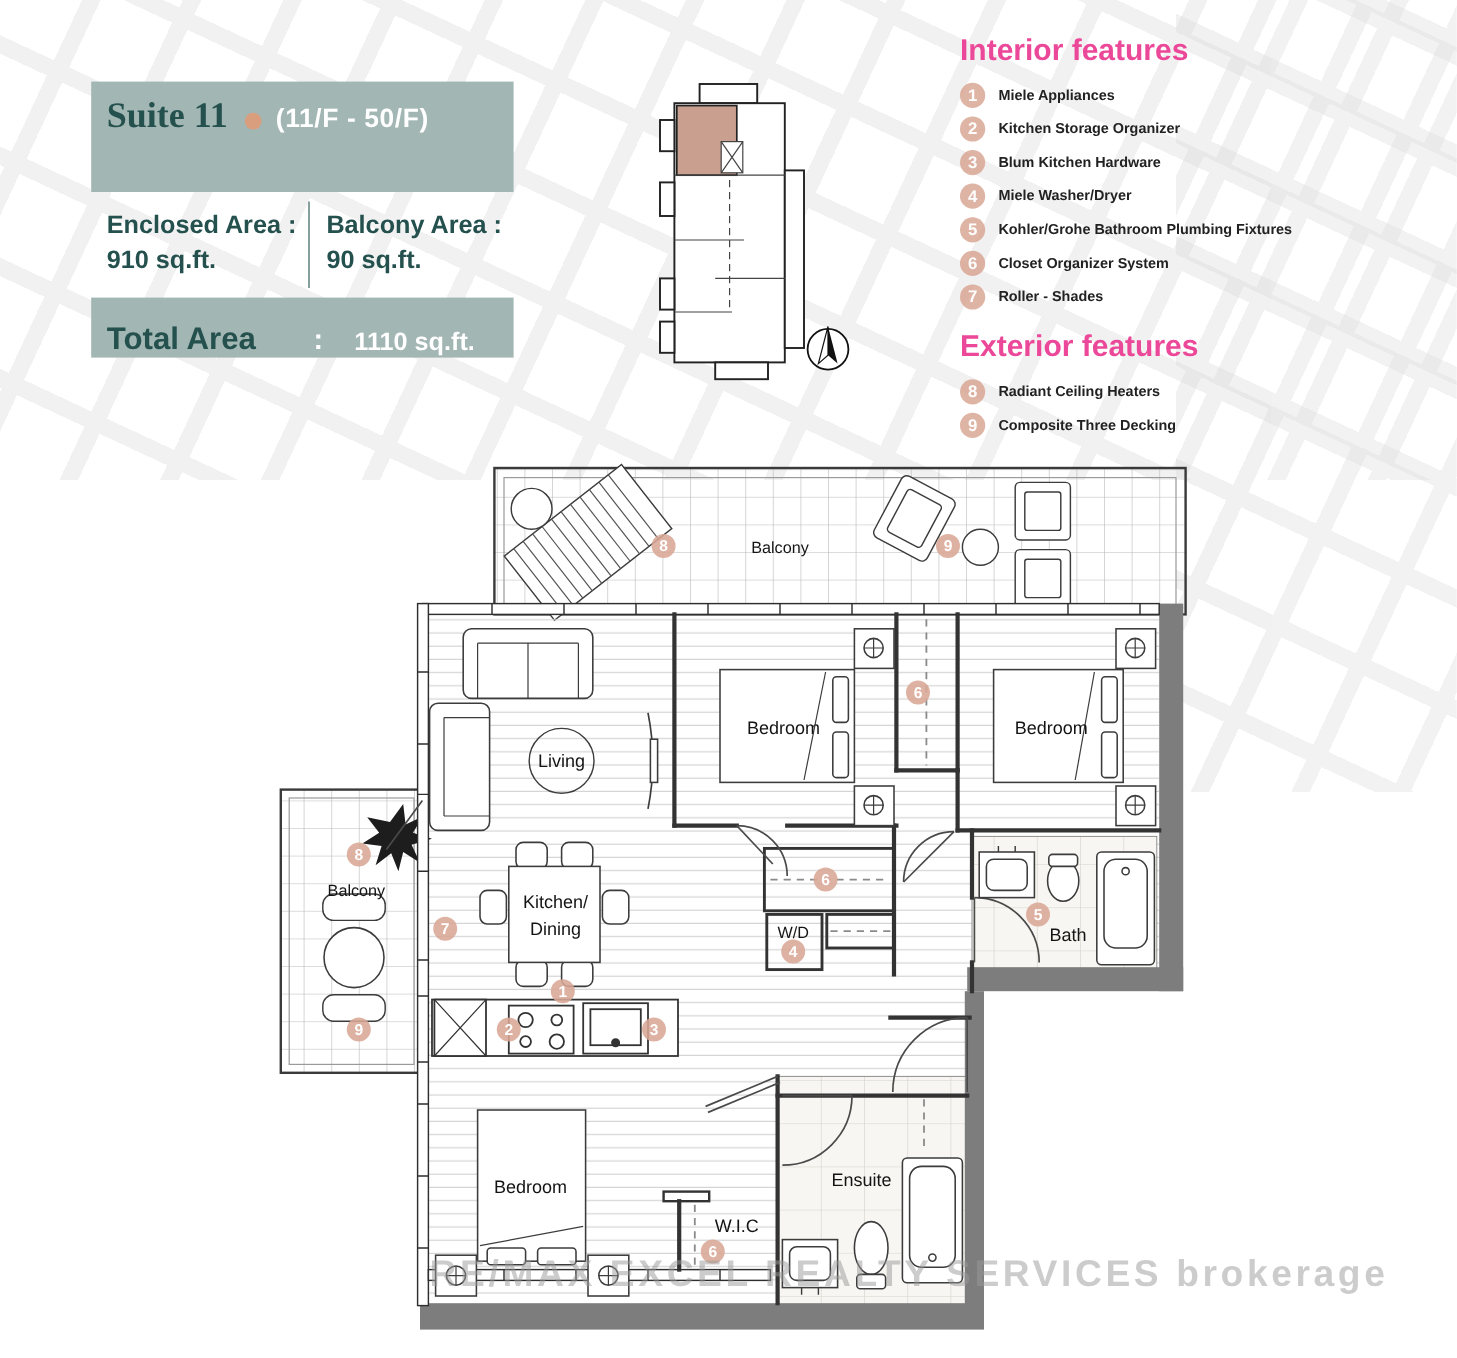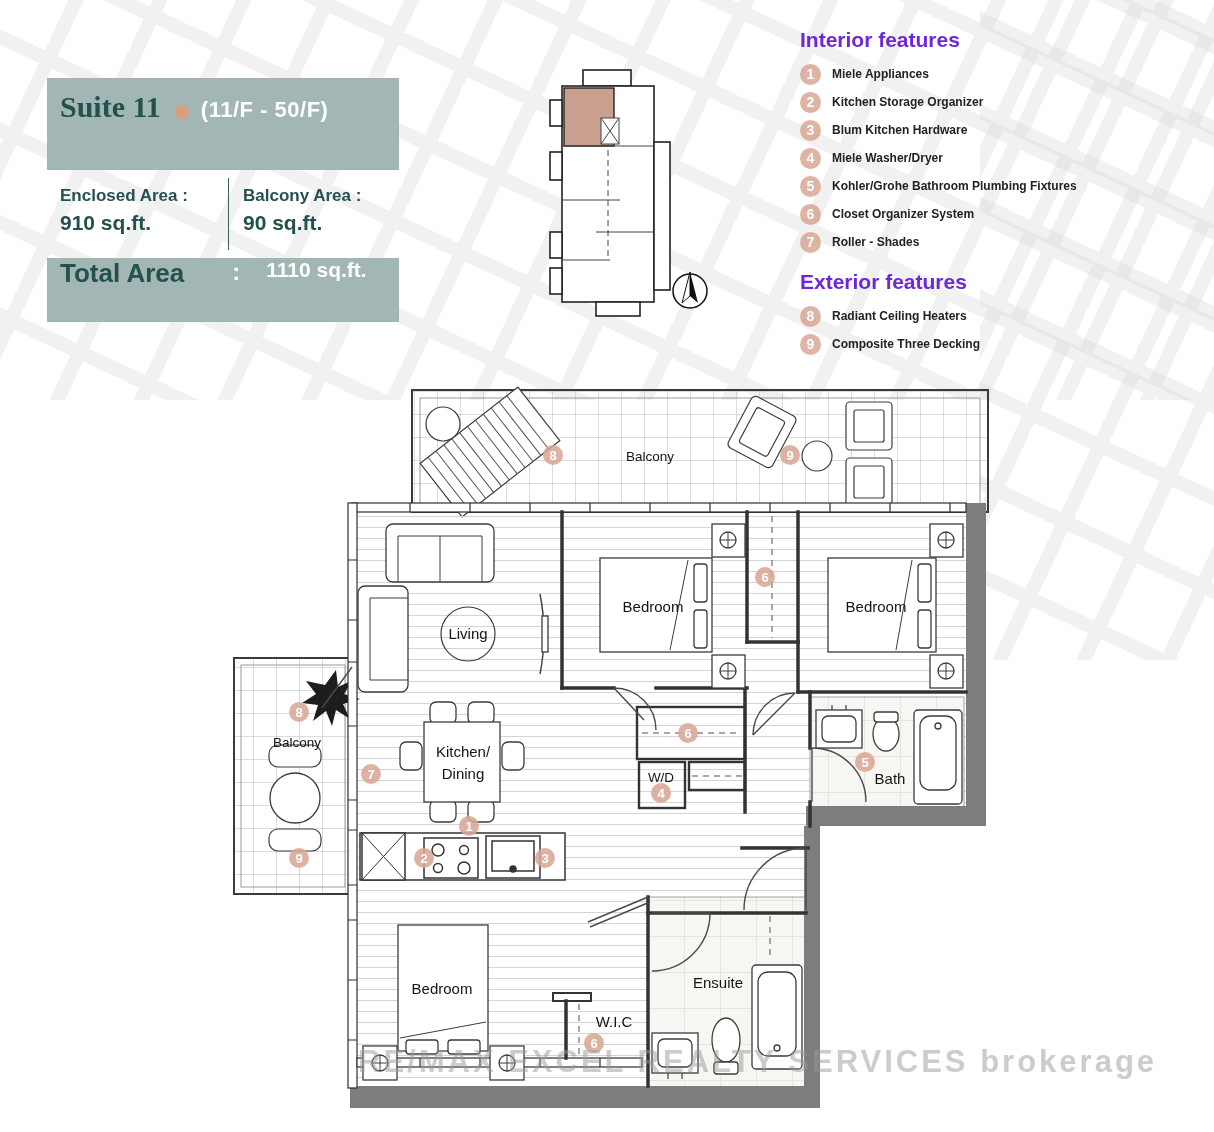--- a/index.html
+++ b/index.html
@@ -8,46 +8,46 @@
 
   
   .map-bg{position:absolute;pointer-events:none;opacity:.38;
     background-image:
       repeating-linear-gradient(115deg, transparent 0 62px, #dcdcdc 62px 76px),
       repeating-linear-gradient(25deg,  transparent 0 70px, #dcdcdc 70px 84px);}
   .map-bg.top{left:0;top:0;width:1214px;height:400px;}
   .map-bg.right{left:980px;top:0;width:234px;height:660px;}
 
   
-  .suite-card{position:absolute;left:47px;top:68px;width:352px;margin-top:10px;}
+  .suite-card{position:absolute;left:76px;top:68px;width:352px;}
   .title-box{background:#A2B6B3;height:92px;position:relative;}
   .title-line1{position:absolute;left:13px;top:12px;white-space:nowrap;}
   .suite-name{font-family:"Liberation Serif",serif;font-weight:bold;
               font-size:30px;color:#24504E;}
   .suite-dot{display:inline-block;width:14px;height:14px;border-radius:50%;
              background:#D99E7E;margin:0 12px 2px 14px;vertical-align:middle;}
   .suite-floors{font-size:22px;font-weight:bold;color:#fff;letter-spacing:.5px;}
   .title-line2{position:absolute;left:13px;top:50px;font-size:25px;
                font-weight:bold;color:#fff;letter-spacing:.5px;}
   .area-row{position:relative;height:88px;}
   .area-col{position:absolute;top:16px;font-weight:bold;color:#24504E;}
-  .area-col .lbl{font-size:17px;display:block;}
+  .area-col .lbl{font-size:21px;display:block;}
   .area-col .val{font-size:21px;display:block;margin-top:5px;}
   .area-col.c1{left:13px;}
   .area-col.c2{left:196px;}
   .area-divider{position:absolute;left:181px;top:8px;width:1px;height:72px;
                 background:#35605e;}
-  .total-box{background:#A2B6B3;height:64px;display:flex;align-items:flex-start;}
+  .total-box{background:#A2B6B3;height:50px;display:flex;align-items:flex-end;}
   .total-label{font-size:26px;font-weight:bold;color:#24504E;margin-left:13px;}
   .total-colon{font-size:24px;font-weight:bold;color:#fff;margin-left:48px;}
   .total-value{font-size:21px;font-weight:bold;color:#fff;margin-left:26px;}
 
   
   .features{position:absolute;left:800px;top:28px;width:400px;}
-  .feat-title{font-size:21px;font-weight:bold;color:#6d28d9;margin:0 0 8px 0;}
+  .feat-title{font-size:25px;font-weight:bold;color:#ec4899;margin:0 0 8px 0;}
   .feat-title.ext{margin-top:14px;}
   ul.feat-list{list-style:none;margin:0;padding:0;}
   ul.feat-list li{display:flex;align-items:center;height:28px;gap:11px;}
   .badge{flex:0 0 21px;width:21px;height:21px;border-radius:50%;
          background:#D9A795;opacity:.85;color:#fff;font-weight:bold;
          font-size:14px;display:flex;align-items:center;justify-content:center;}
   .feature-label{font-size:12px;font-weight:bold;color:#222;}
 
   
   .keyplan-svg{position:absolute;left:535px;top:35px;}

